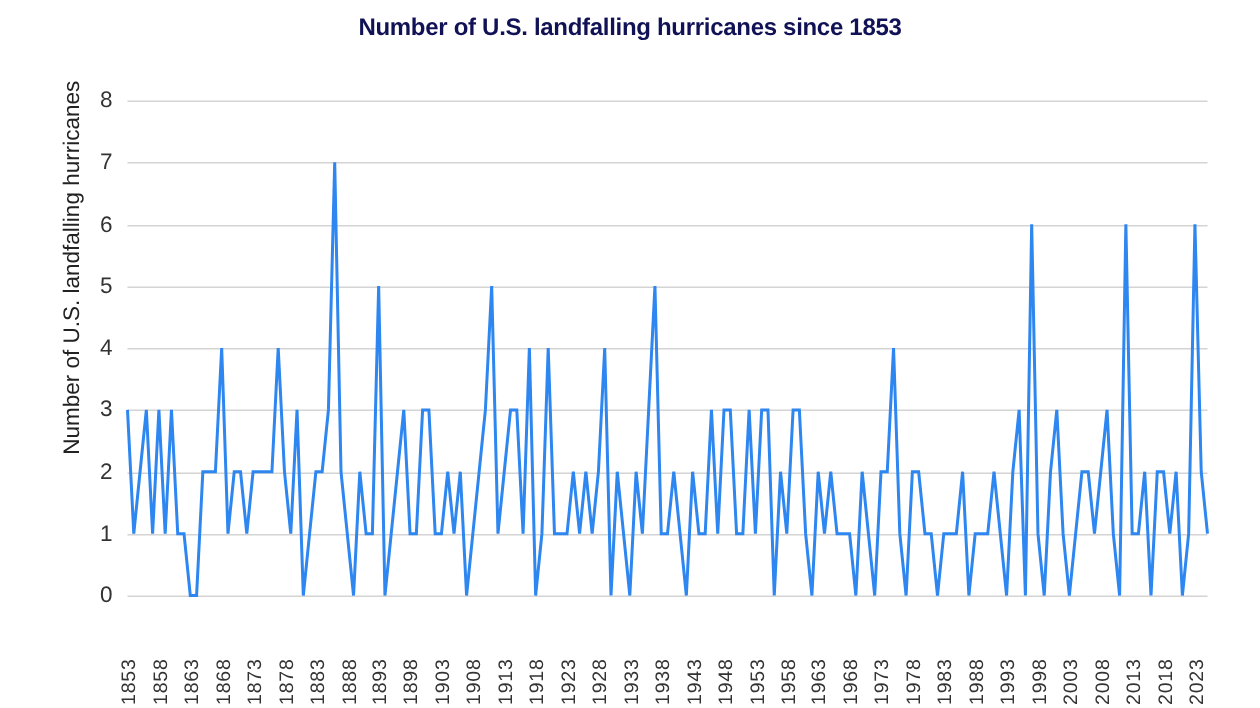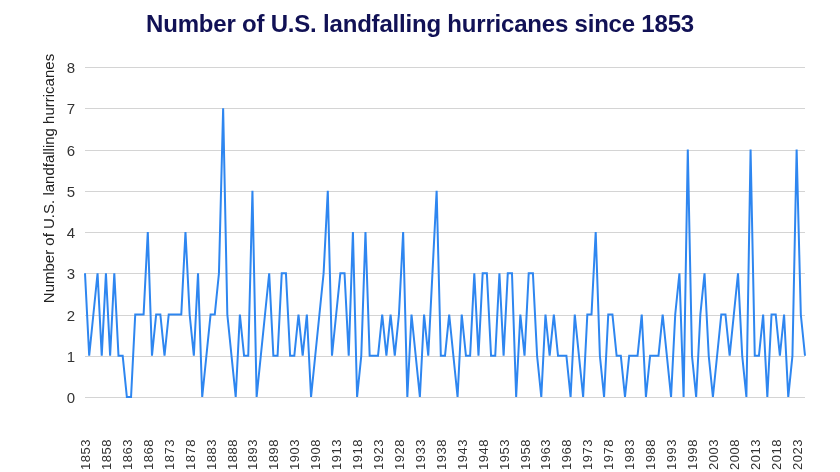--- a/index.html
+++ b/index.html
@@ -20,21 +20,21 @@
     width: 840px;
     height: 472px;
     background: #ffffff;
   }
   #chart-title {
     position: absolute;
     left: 0;
     top: 10px;
     width: 840px;
     text-align: center;
-    font-size: 24px;
+    font-size: 16px;
     font-weight: bold;
     color: #111155;
     letter-spacing: -0.2px;
     white-space: nowrap;
   }
   #y-axis-title {
     position: absolute;
     left: -117px;
     top: 170px;
     width: 330px;

